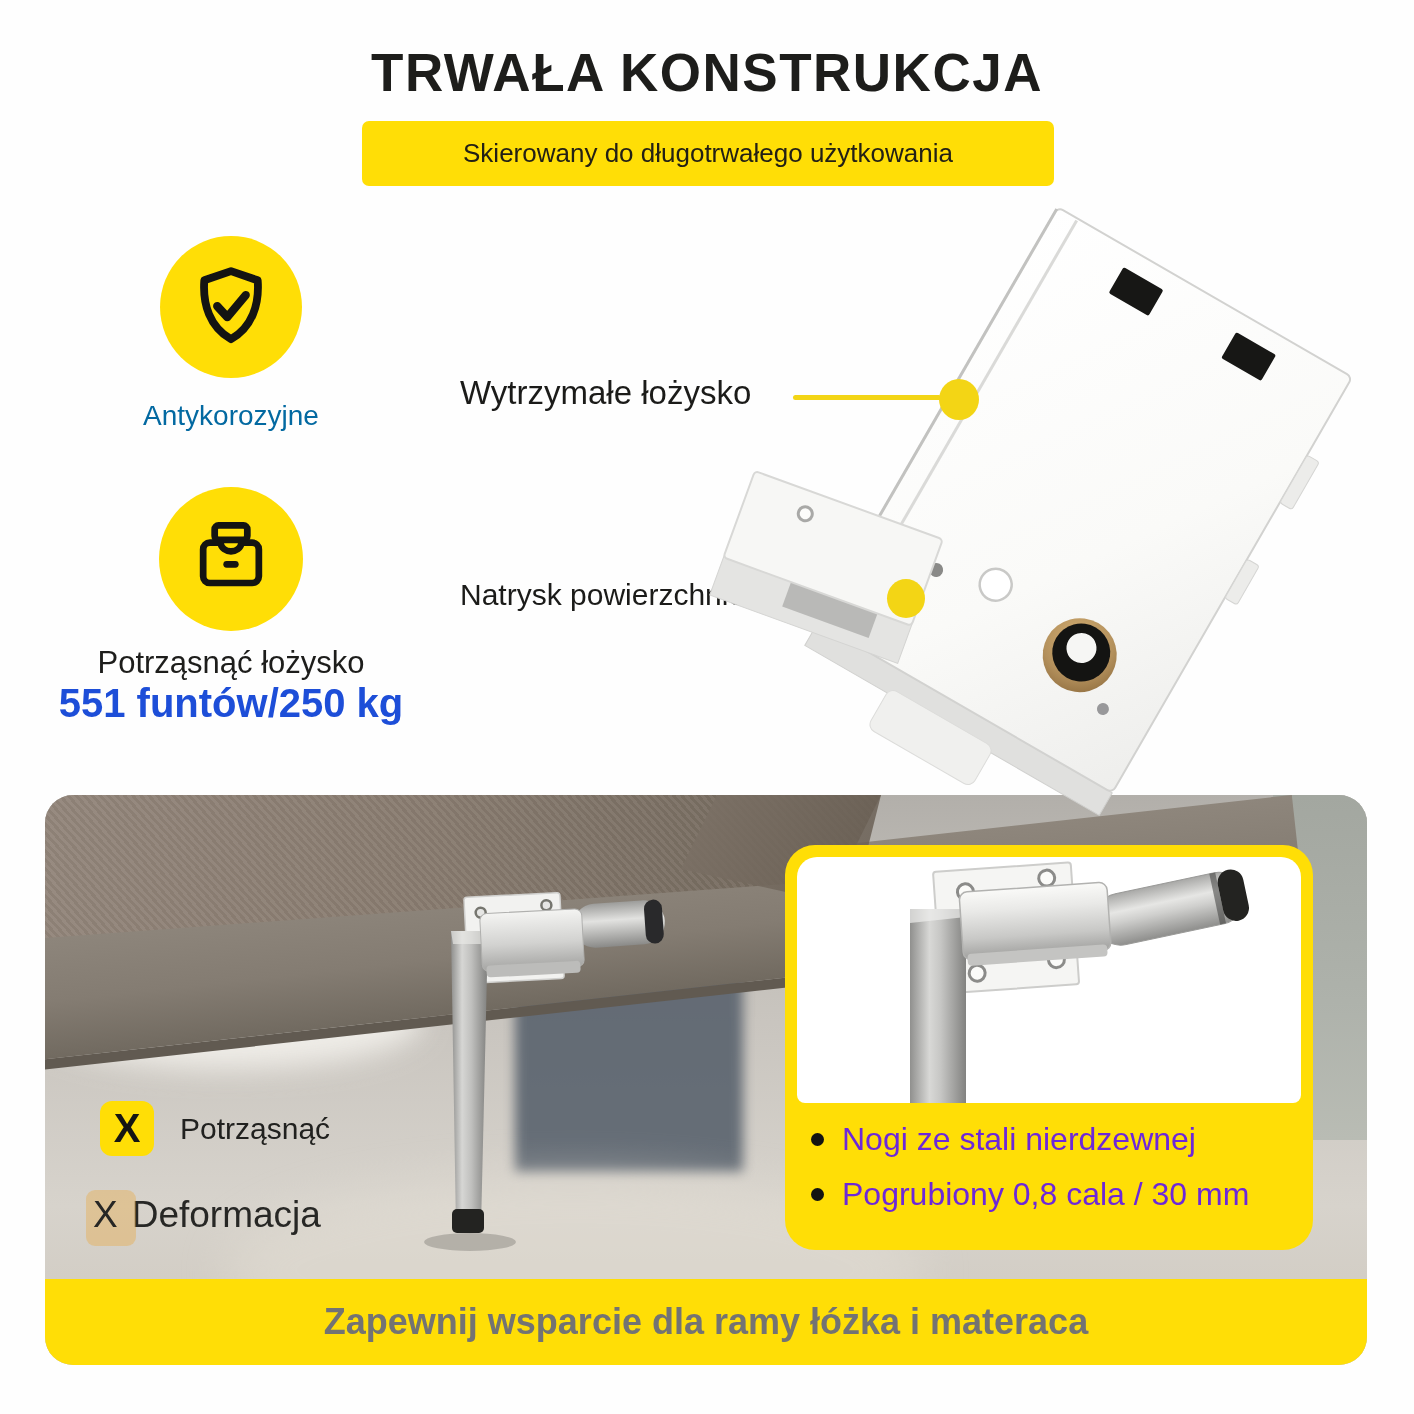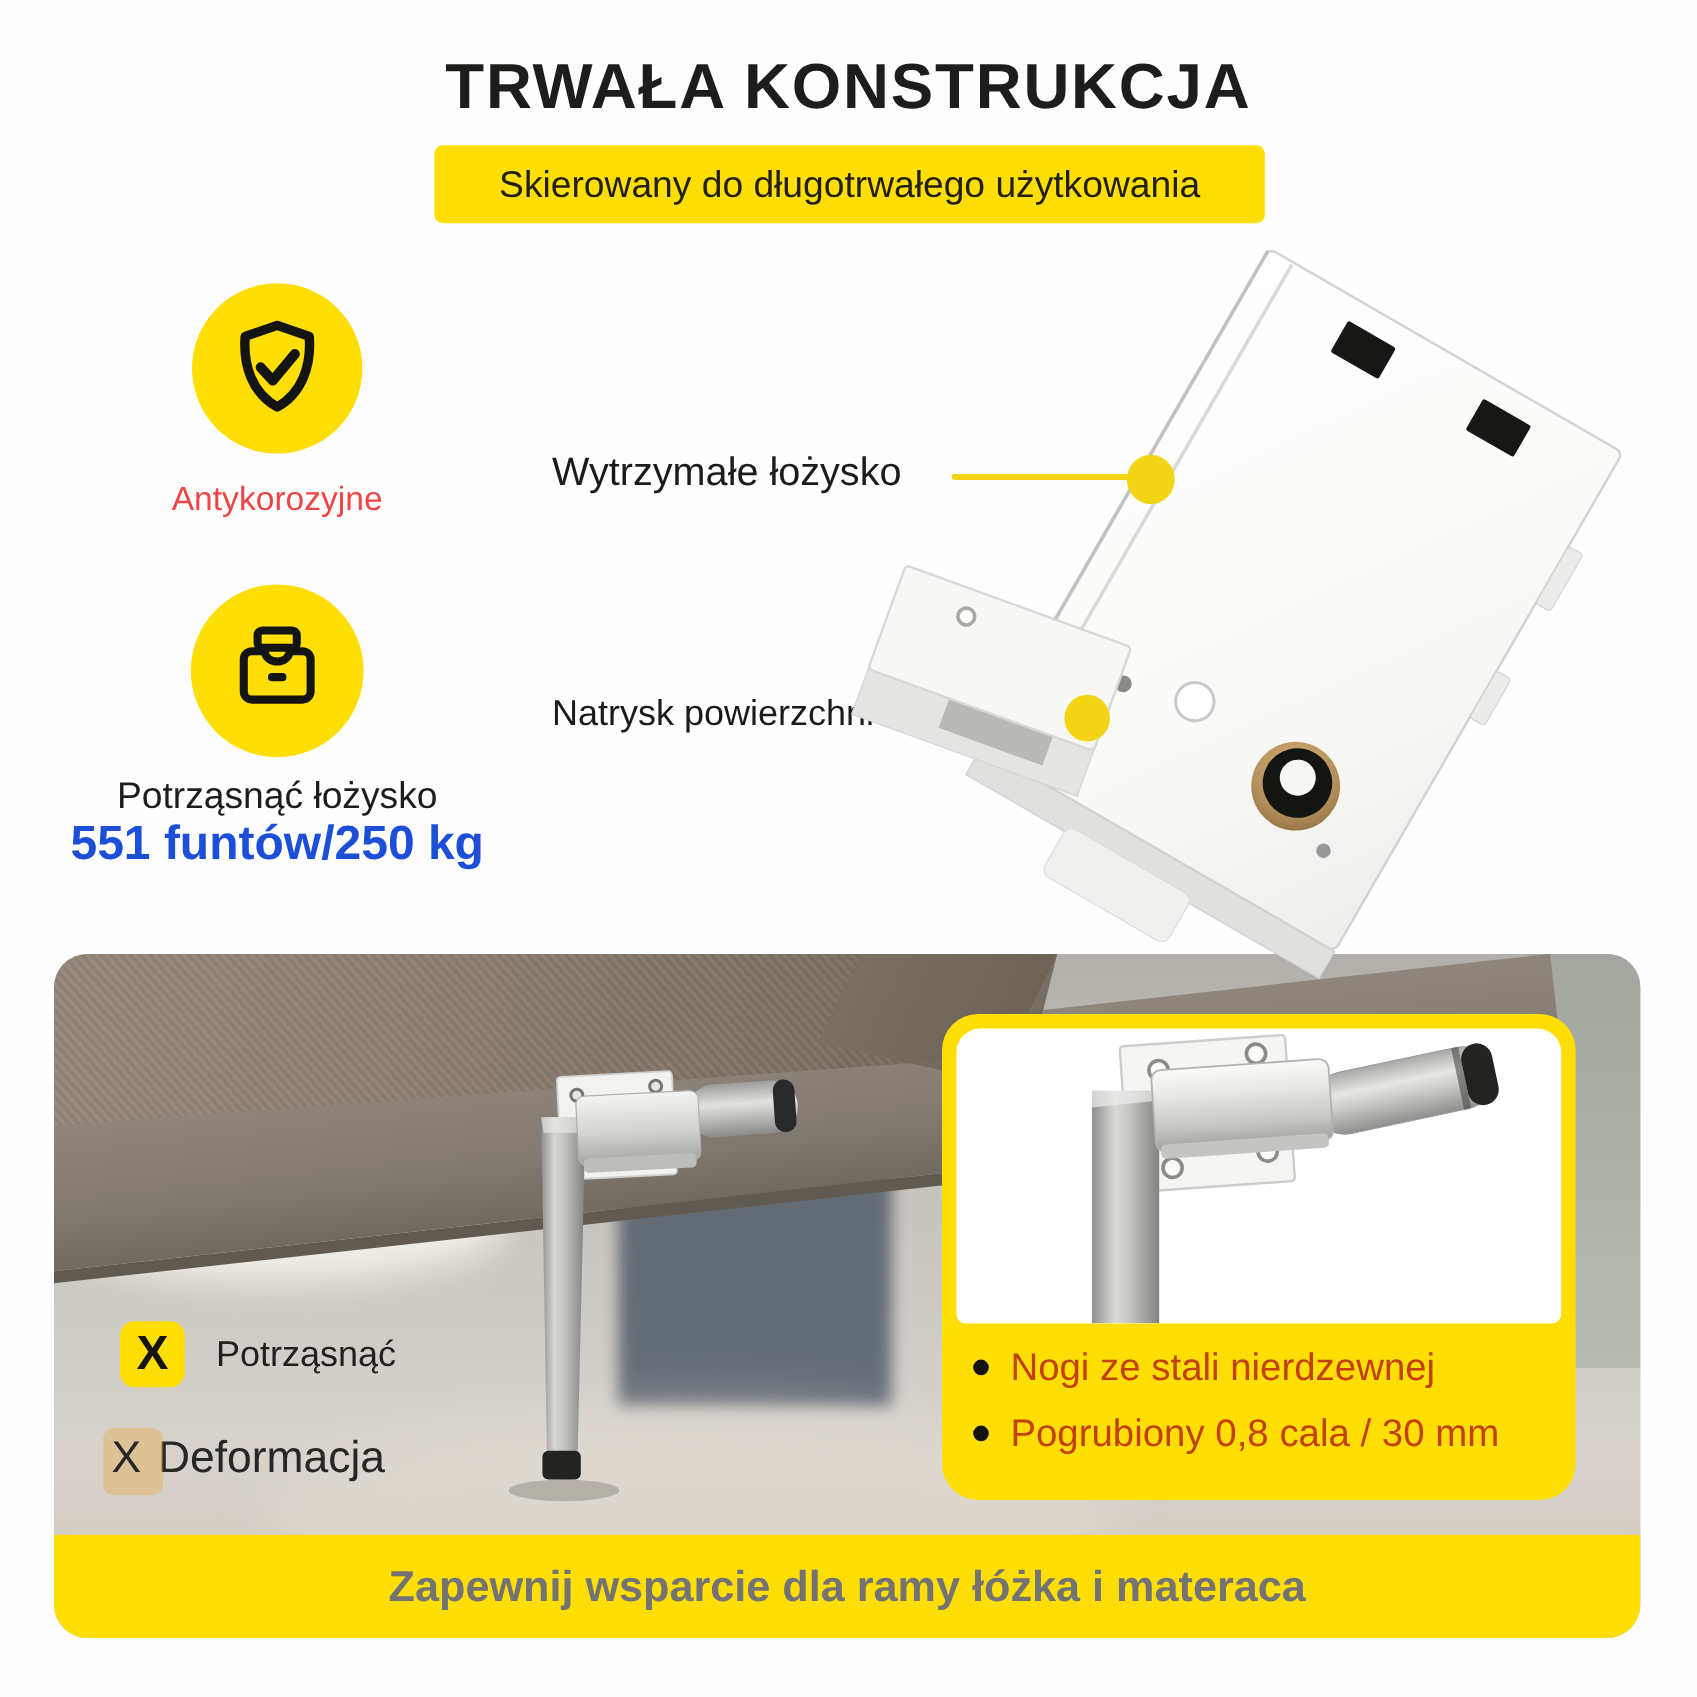--- a/index.html
+++ b/index.html
@@ -10,31 +10,31 @@
   }
   
   .title {
     position:absolute; left:0; top:42px; width:100%; text-align:center;
     font-size:53px; font-weight:600; letter-spacing:1.5px; color:#1d1d1b;
   }
   .subtitle-banner {
     position:absolute; left:362px; top:121px; width:692px; height:65px;
     background:var(--accent-yellow,#ffde06); border-radius:7px;
     display:flex; align-items:center; justify-content:center;
-    font-size:31px; font-weight:500; color:#232015;
+    font-size:26px; font-weight:500; color:#232015;
   }
   
   .feature { position:absolute; text-align:center; }
   .badge-circle {
     border-radius:50%; background:var(--accent-yellow,#ffde06);
     display:flex; align-items:center; justify-content:center;
   }
   .f1 { left:30px; top:236px; width:402px; }
   .f1 .badge-circle { width:142px; height:142px; margin:0 auto; }
-  .f1 .f-label { margin-top:22px; font-size:28px; font-weight:400; color:#ef4444; }
+  .f1 .f-label { margin-top:22px; font-size:28px; font-weight:400; color:#0369a1; }
   .f2 { left:30px; top:487px; width:402px; }
   .f2 .badge-circle { width:144px; height:144px; margin:0 auto; }
   .f2 .f-label { margin-top:14px; font-size:31px; font-weight:500; color:#1d1d1b; }
   .f2 .f-value { margin-top:0; font-size:40px; font-weight:600; color:#1d4ed8; }
   
   .callout { position:absolute; font-weight:500; color:#1b1b19; white-space:nowrap; }
   .c1 { left:460px; top:374px; font-size:33px; }
   .c2 { left:460px; top:578px; font-size:30px; }
   .lead-line { position:absolute; background:var(--dot-yellow,#f3d515); border-radius:3px; }
   .l1 { left:793px; top:395px; width:148px; height:5px; }
@@ -83,21 +83,21 @@
   .xwrap .ghost { position:absolute; left:-7px; top:-4px; width:50px; height:56px;
     background:rgba(233,168,62,.38); border-radius:9px; }
   .xwrap b { position:relative; font-weight:500; }
   
   .inset { position:absolute; left:740px; top:50px; width:528px; height:405px; z-index:5;
     background:var(--accent-yellow,#ffde06); border-radius:30px; }
   .inset-white { position:absolute; left:12px; top:12px; width:504px; height:246px;
     background:#ffffff; border-radius:20px 20px 8px 8px; overflow:hidden; }
   .inset-bullets { position:absolute; left:26px; top:262px; right:14px; list-style:none; }
   .inset-bullets li { display:flex; align-items:center; margin-top:18px;
-    font-size:32px; font-weight:500; color:#c2410c; }
+    font-size:32px; font-weight:500; color:#6d28d9; }
   .inset-bullets li:first-child { margin-top:14px; }
   .b-dot { width:13px; height:13px; border-radius:50%; background:#131311;
     margin-right:18px; flex:0 0 auto; }
   
   .bottom-banner { position:absolute; left:0; bottom:0; width:100%; height:86px; z-index:6;
     background:var(--accent-yellow,#ffde06);
     display:flex; align-items:center; justify-content:center;
     font-size:36px; font-weight:600; color:#737373; }
 </style>
 </head>

